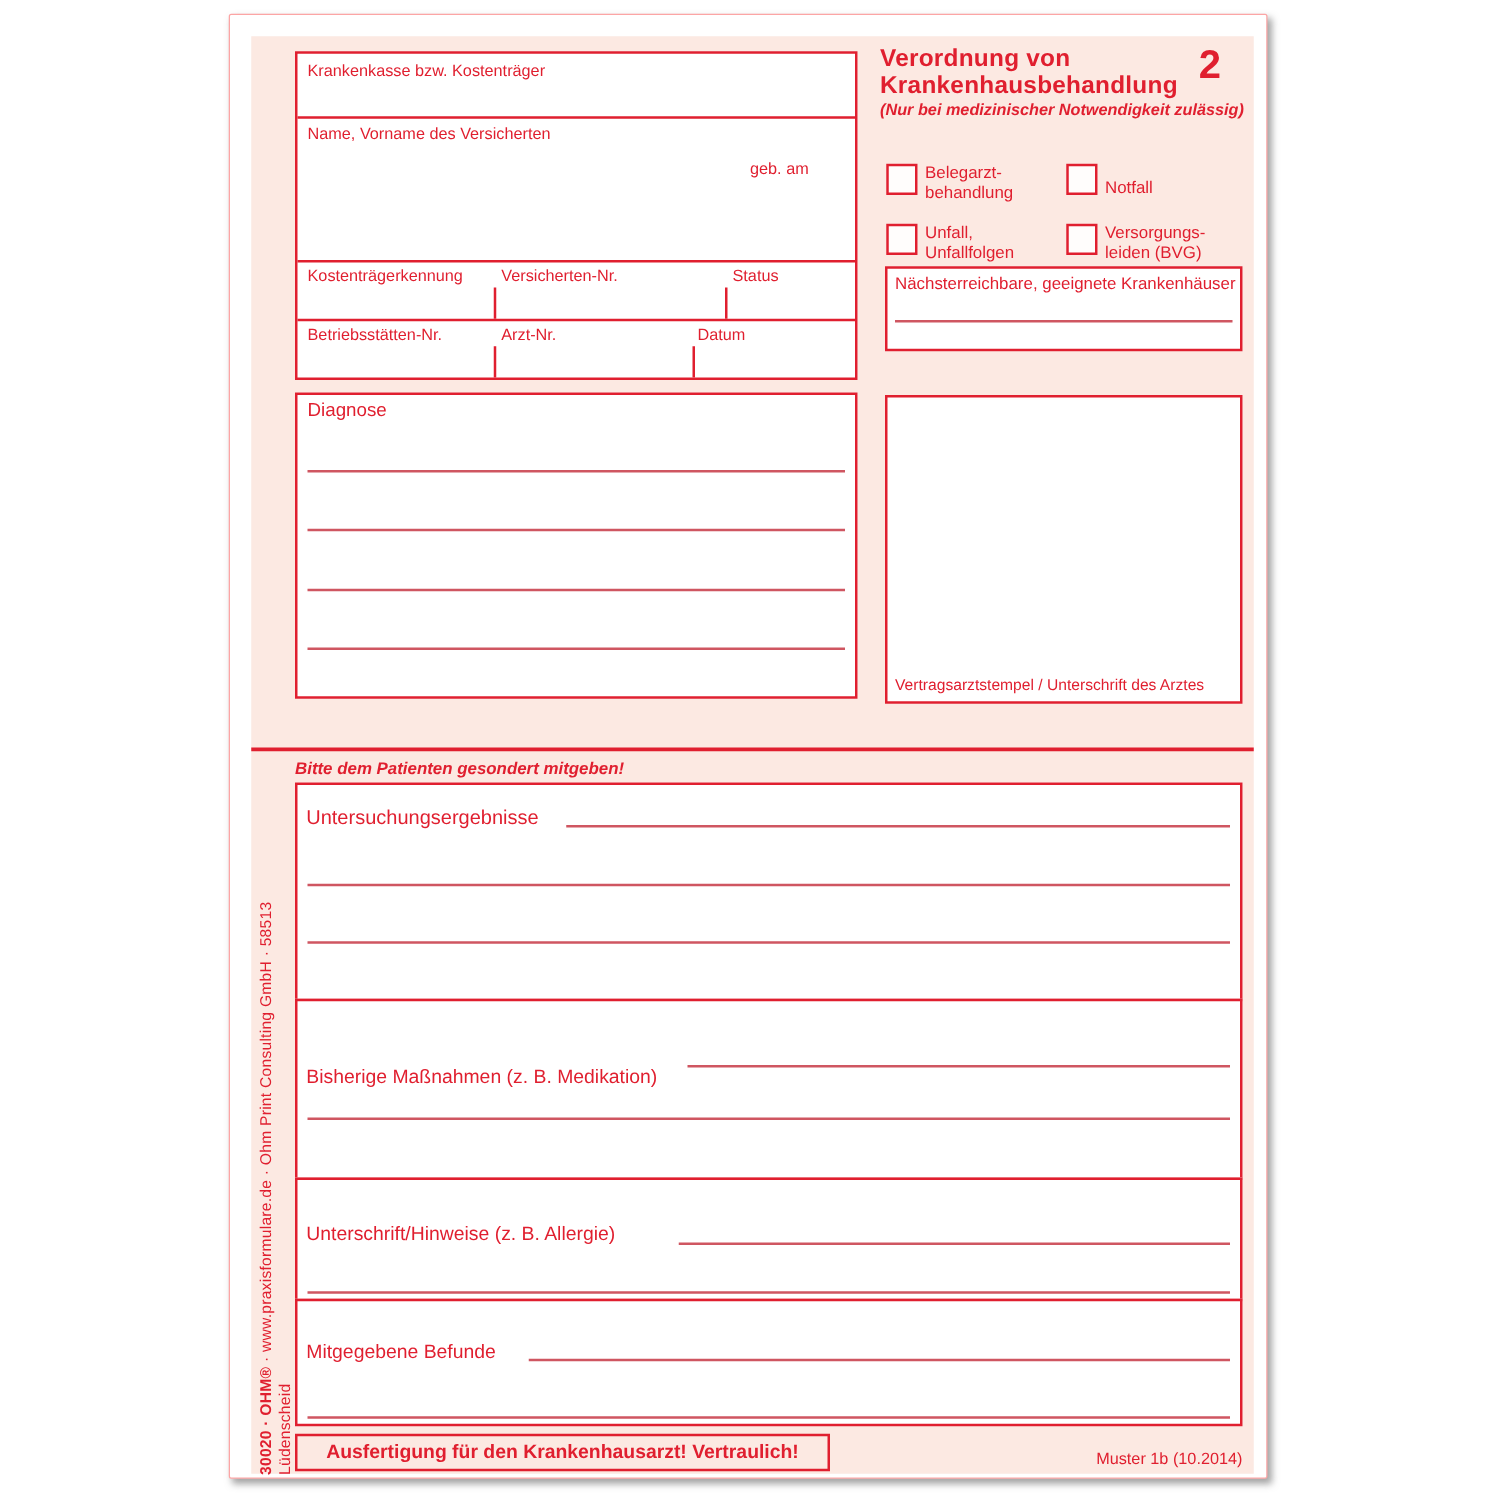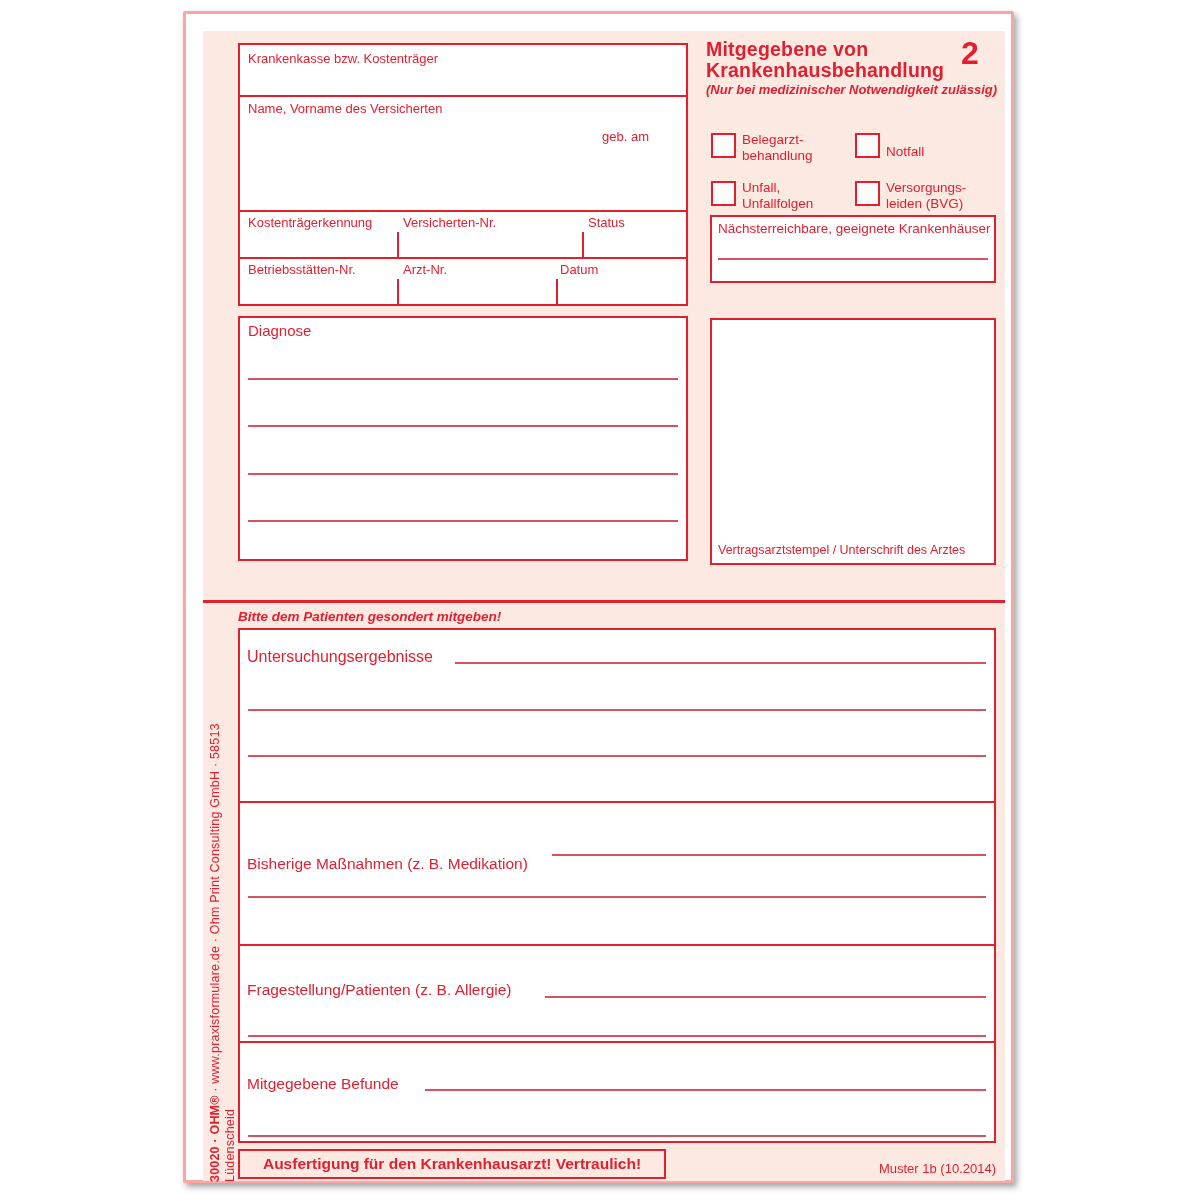--- a/index.html
+++ b/index.html
@@ -3,21 +3,21 @@
 <meta charset="utf-8">
 <style>
   * { margin: 0; padding: 0; box-sizing: border-box; }
   html, body { width: 1200px; height: 1200px; background: #ffffff; }
   body { font-family: "Liberation Sans", sans-serif; position: relative; color: #e01f2f; }
 
   .stage { position: absolute; inset: 0; width: 1200px; height: 1200px; }
 
   .page {
     position: absolute; left: 183px; top: 11px; width: 831px; height: 1172px;
-    background: #ffffff; border: 3px solid #fca5a5; border-radius: 2px;
+    background: #ffffff; border: 1px solid #fca5a5; border-radius: 2px;
     box-shadow: 3px 4px 6px rgba(90,90,90,0.55);
   }
   .pink {
     position: absolute; left: 17px; top: 17px; width: 802px; height: 1150px;
     background: #fce9e2;
   }
 
   .abs { position: absolute; }
   .box { position: absolute; background: #ffffff; border: 2px solid #e01f2f; }
   .lbl { position: absolute; font-size: 13px; line-height: 15px; color: #e01f2f; }
@@ -81,21 +81,21 @@
 
       <div class="abs" style="left:0; top:212px; width:446px; height:47px;">
         <span class="lbl" style="left:8px; top:5px;">Betriebsstätten-Nr.</span>
         <span class="lbl" style="left:163px; top:5px;">Arzt-Nr.</span>
         <span class="lbl" style="left:320px; top:5px;">Datum</span>
         <div class="tick" style="left:157px; top:22px; height:25px;"></div>
         <div class="tick" style="left:316px; top:22px; height:25px;"></div>
       </div>
     </div>
 
-    <div class="abs title preline" style="left:520px; top:25px; width:260px;">Mitgegebene von
+    <div class="abs title preline" style="left:520px; top:25px; width:260px;">Verordnung von
 Krankenhausbehandlung</div>
     <div class="abs pagenum" style="left:762px; top:21px; width:44px;">2</div>
     <div class="abs subtitle" style="left:520px; top:68px; width:300px;">(Nur bei medizinischer Notwendigkeit zulässig)</div>
 
     <div class="checkbox" style="left:525px; top:119px;"></div>
     <span class="cb-label preline" style="left:556px; top:118px;">Belegarzt-
 behandlung</span>
 
     <div class="checkbox" style="left:669px; top:119px;"></div>
     <span class="cb-label" style="left:700px; top:130px;">Notfall</span>
@@ -136,21 +136,21 @@
       <div class="thinline" style="left:8px; right:8px; top:125px;"></div>
     </div>
 
     <div class="box" style="left:52px; top:787px; width:758px; height:145px;">
       <span class="seclabel" style="left:7px; top:36px;margin-top:16px;">Bisherige Maßnahmen (z. B. Medikation)</span>
       <div class="thinline" style="left:312px; right:8px; top:51px;"></div>
       <div class="thinline" style="left:8px; right:8px; top:93px;"></div>
     </div>
 
     <div class="box" style="left:52px; top:930px; width:758px; height:99px;">
-      <span class="seclabel" style="left:7px; top:35px;">Fragestellung/Patienten (z. B. Allergie)</span>
+      <span class="seclabel" style="left:7px; top:35px;">Unterschrift/Hinweise (z. B. Allergie)</span>
       <div class="thinline" style="left:305px; right:8px; top:50px;"></div>
       <div class="thinline" style="left:8px; right:8px; top:89px;"></div>
     </div>
 
     <div class="box" style="left:52px; top:1027px; width:758px; height:102px;">
       <span class="seclabel" style="left:7px; top:32px;">Mitgegebene Befunde</span>
       <div class="thinline" style="left:185px; right:8px; top:46px;"></div>
       <div class="thinline" style="left:8px; right:8px; top:92px;"></div>
     </div>
 

